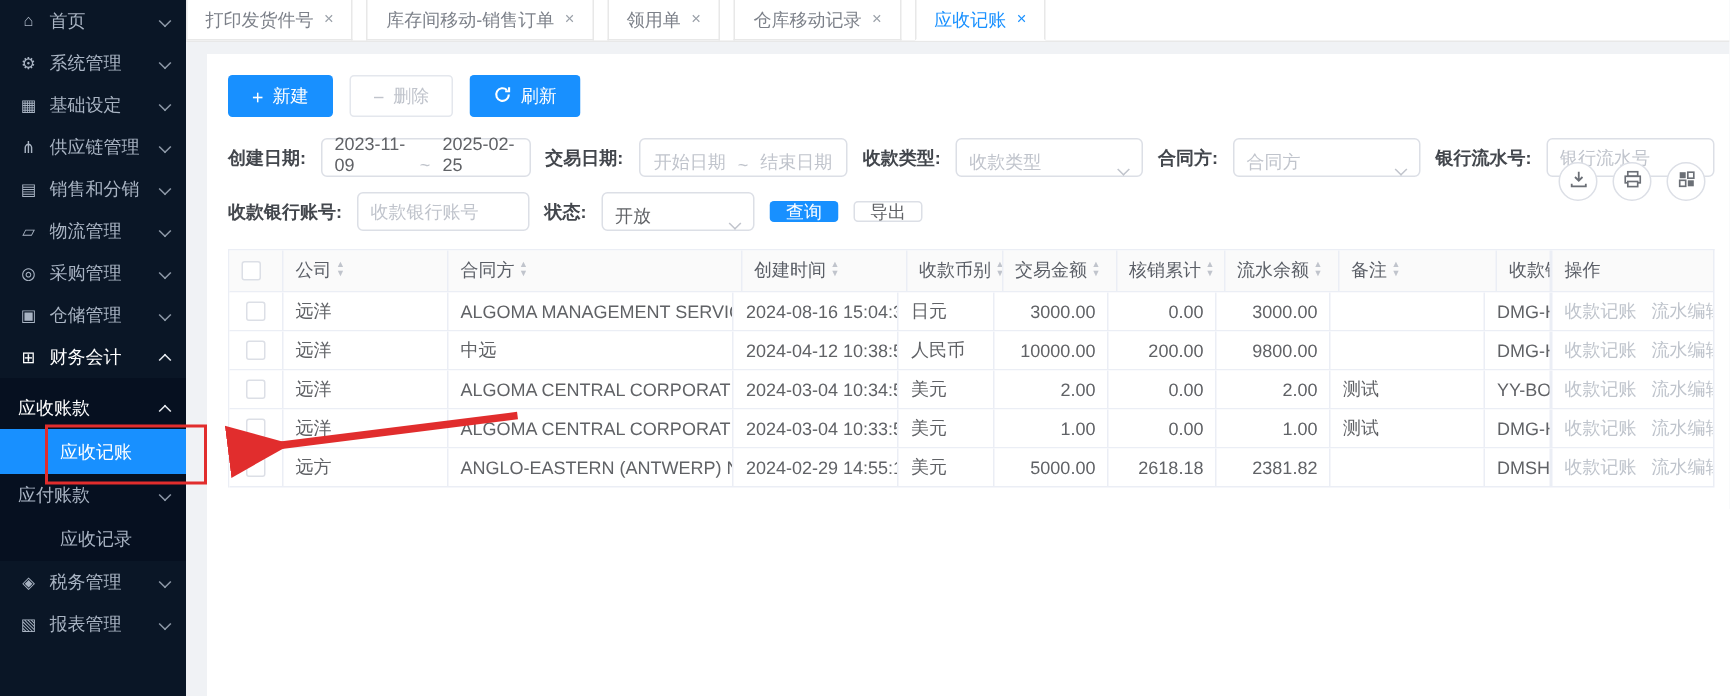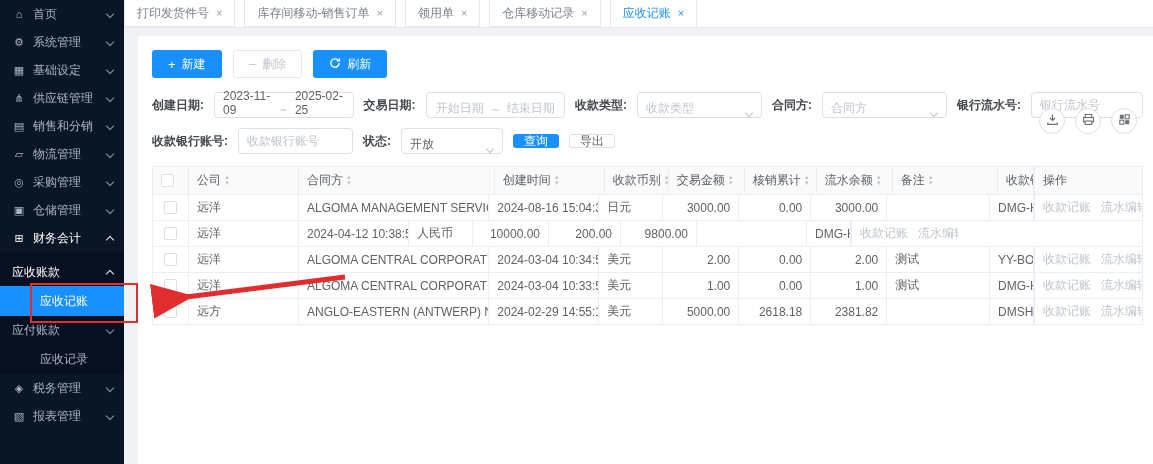--- a/index.html
+++ b/index.html
@@ -337,20 +337,23 @@
           <span class="link">收款记账</span>
           <span class="link">流水编辑</span>
         </div>
       </div>
       <div class="tr">
         <div class="td center" style="width: 36px;">
           <span class="cb"></span>
         </div>
         <div class="td" style="width: 110px;">
           <span>远洋</span>
+        </div>
+        <div class="td" style="width: 205px; flex: 0 1 205px;">
+          <span>中远</span>
         </div>
         <div class="td" style="width: 110px;">
           <span>2024-04-12 10:38:58</span>
         </div>
         <div class="td" style="width: 64px;">
           <span>人民币</span>
         </div>
         <div class="td num" style="width: 76px;">
           <span>10000.00</span>
         </div>

